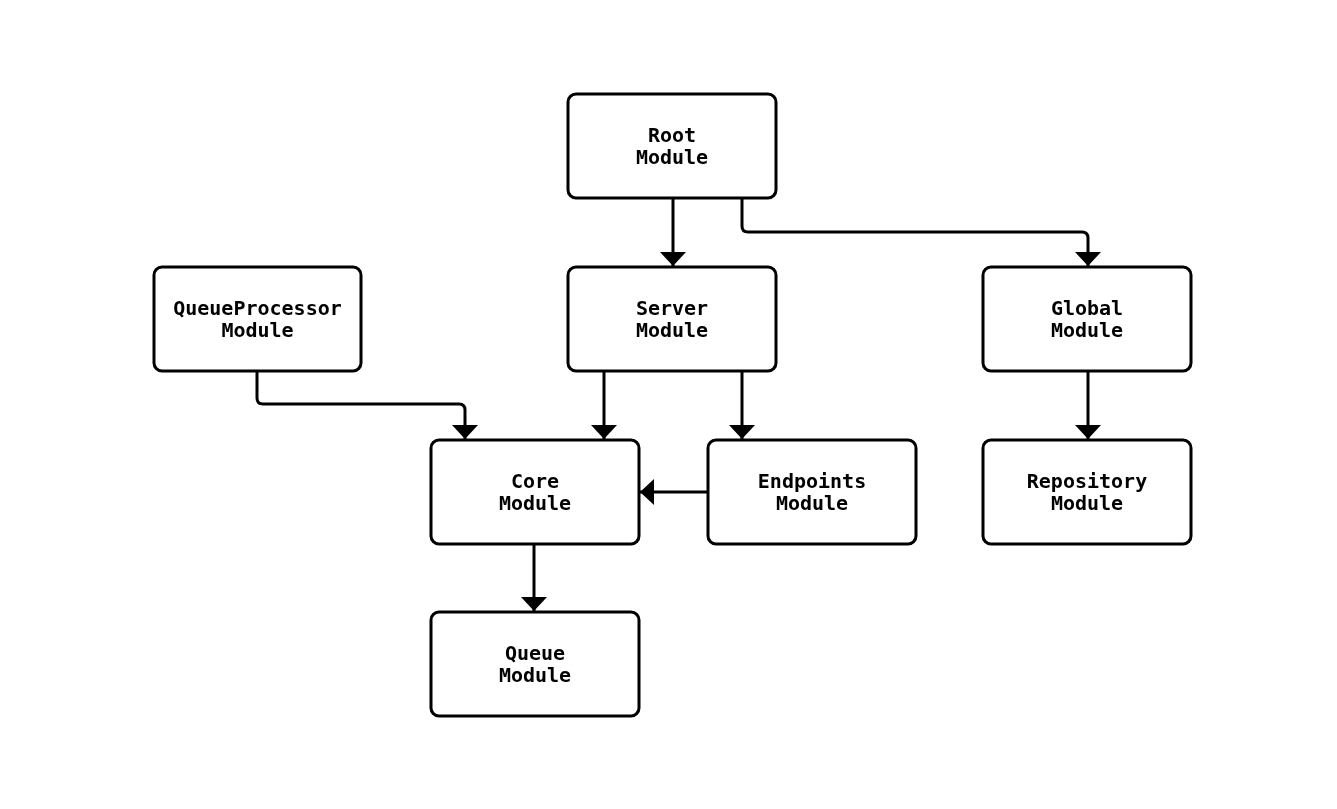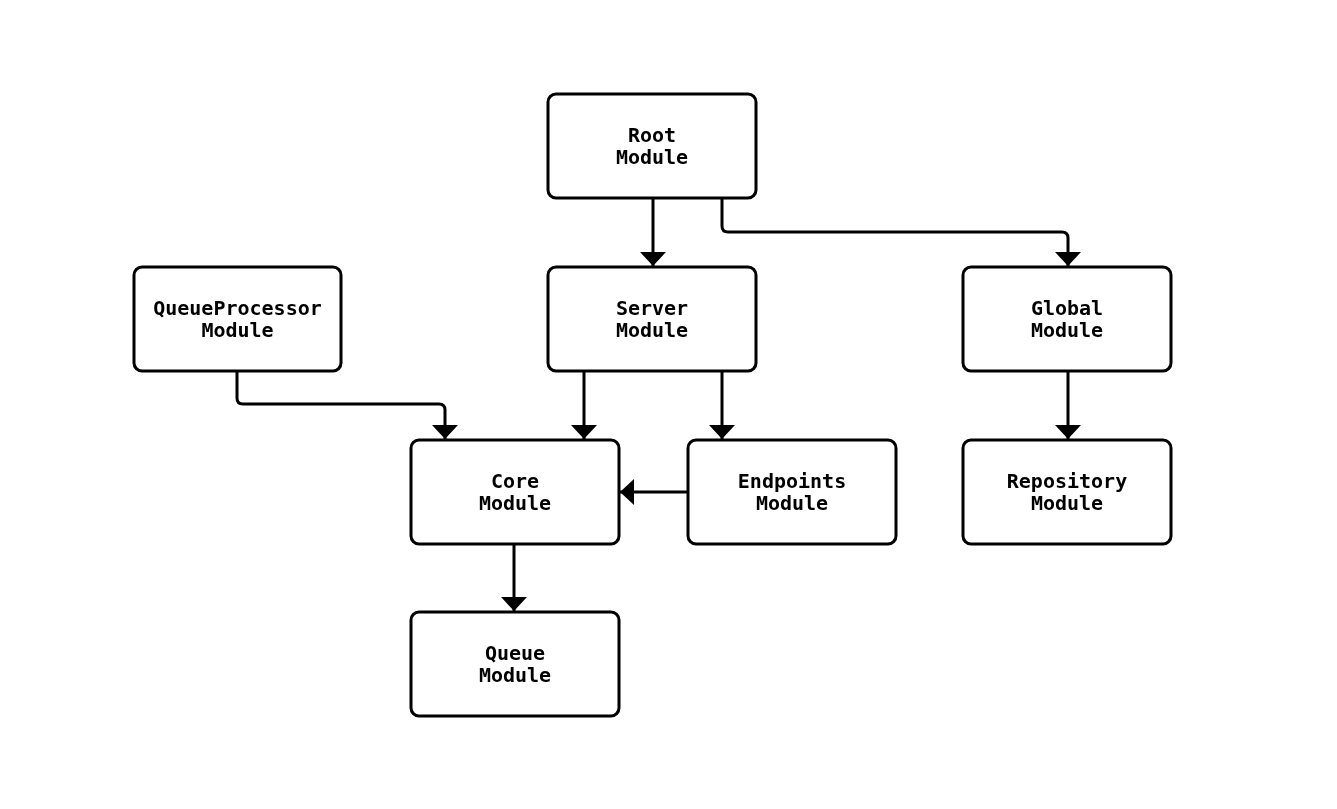--- a/index.html
+++ b/index.html
@@ -10,20 +10,21 @@
     width: 1337px;
     height: 809px;
     background: var(--bg-color, #ffffff);
     overflow: hidden;
   }
   #diagram-root {
     position: relative;
     width: 1304px;
     height: 809px;
     background: var(--bg-color, #ffffff);
+    padding-left: 20px;
   }
   #diagram-svg {
     display: block;
     width: 1337px;
     height: 809px;
   }
   .edge {
     fill: none;
     stroke: var(--line-color, #000000);
     stroke-width: 3;

